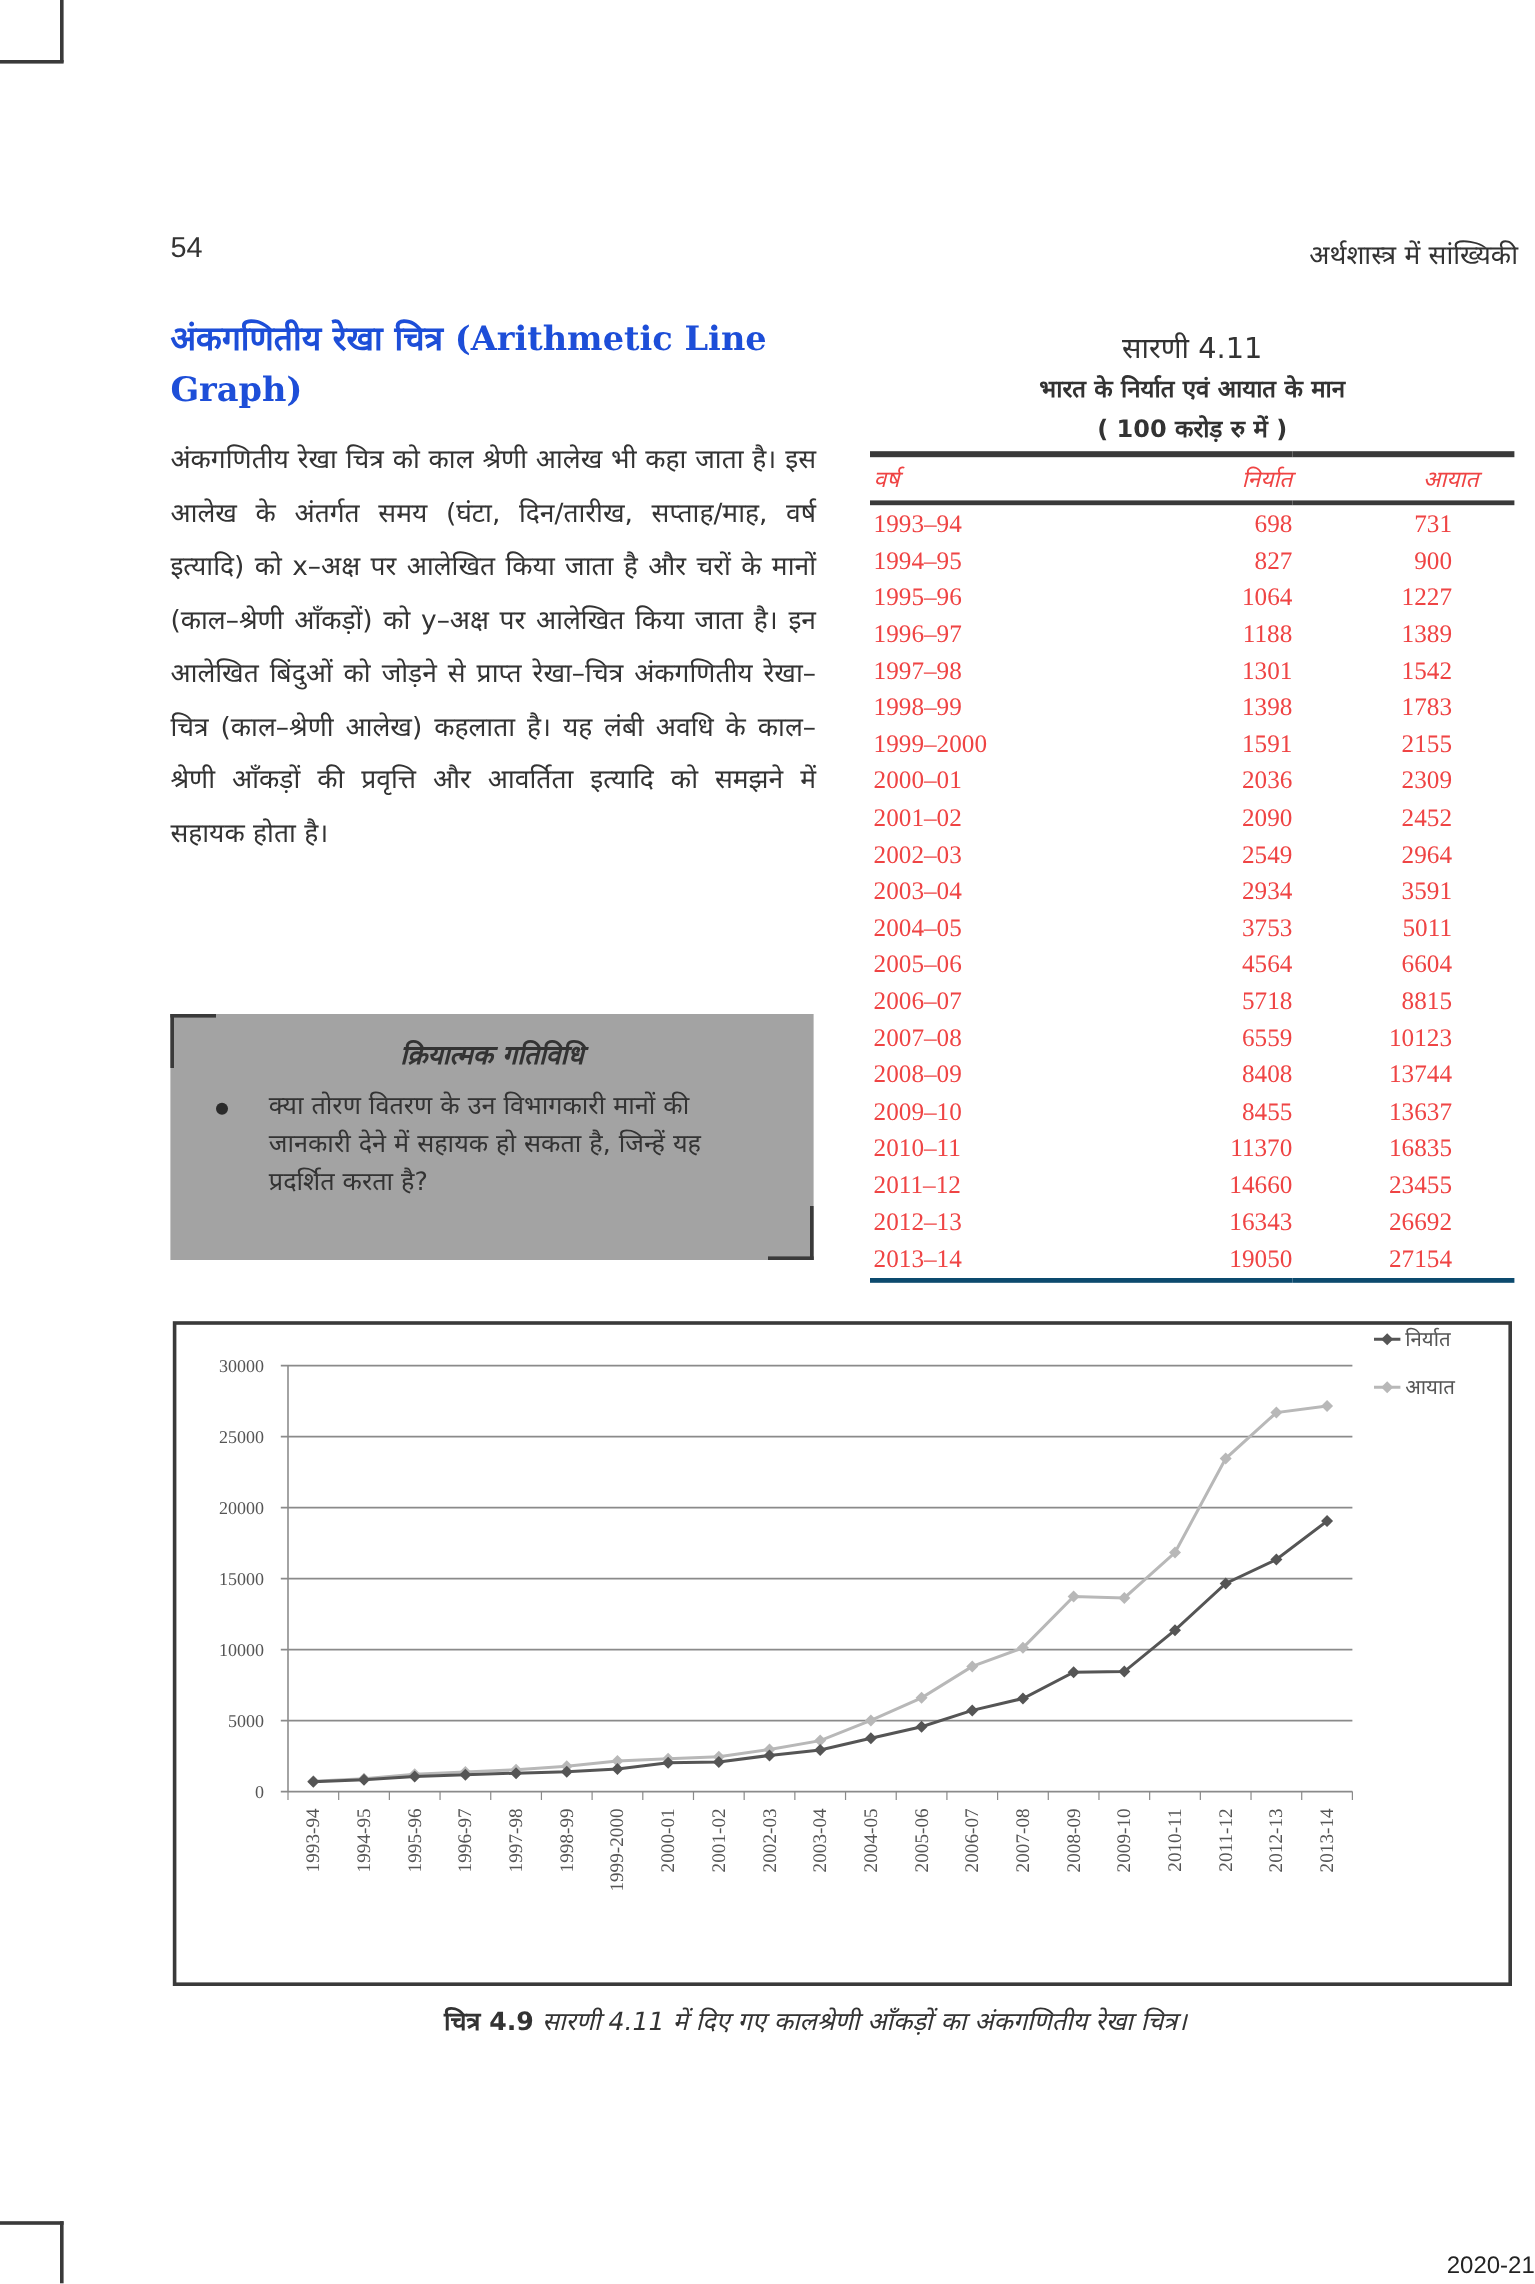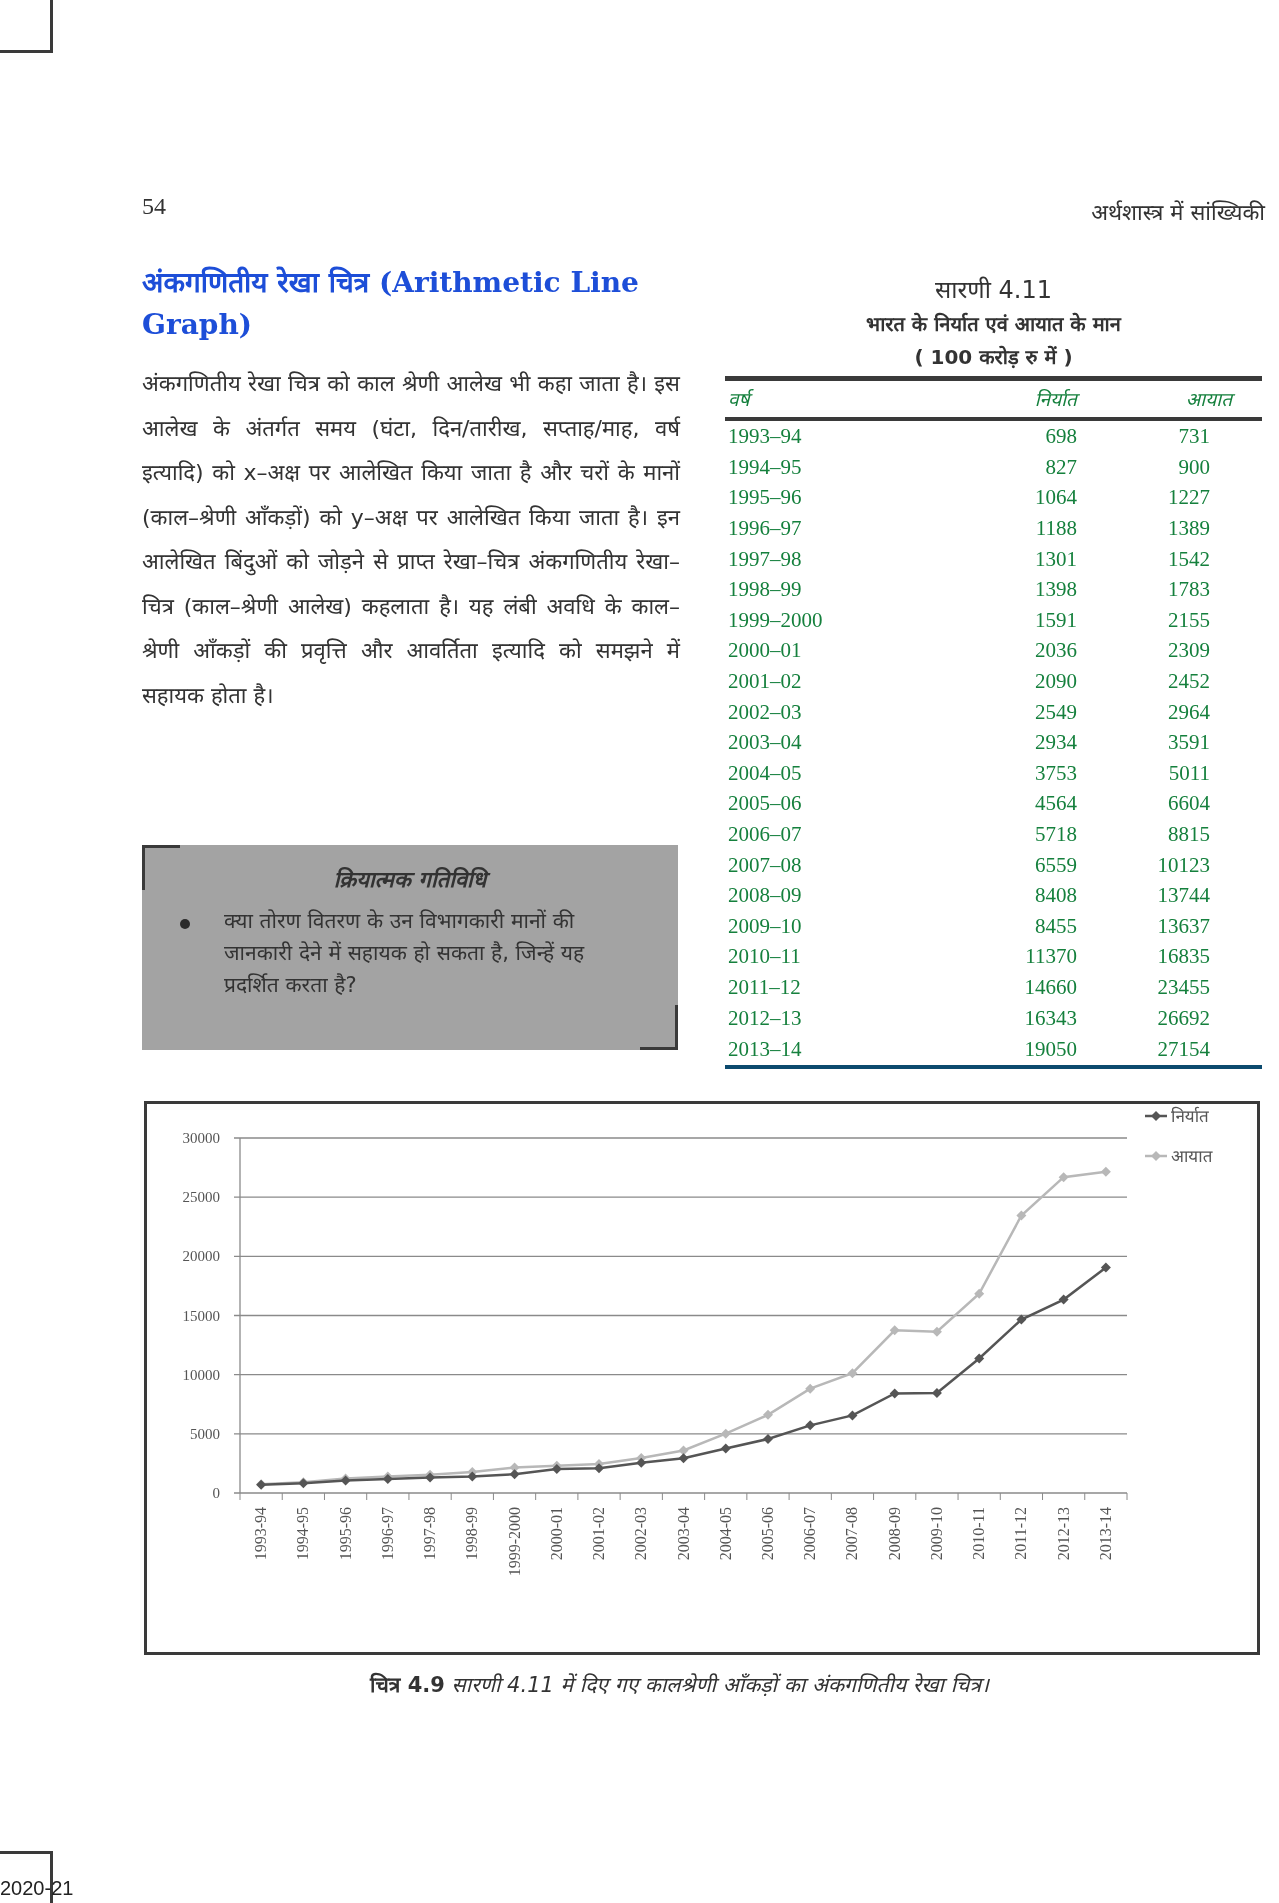--- a/index.html
+++ b/index.html
@@ -3,21 +3,21 @@
 <meta charset="utf-8">
 <style>
   html, body { margin: 0; padding: 0; background: #ffffff; }
   body {
     width: 1279px; height: 1903px; position: relative; overflow: hidden;
     font-family: "DejaVu Serif", "Liberation Serif", serif; color: #2b2b2b;
   }
   .abs { position: absolute; }
   .crop { position: absolute; background: #3a3a3a; }
 
-  .page-num { left: 142px; top: 193px; font-size: 24px; font-family: Liberation Serif, serif; color: #333; }
+  .page-num { left: 142px; top: 193px; font-size: 24px; font-family: Liberation Sans, sans-serif; color: #333; }
   .running-head { right: 14px; top: 196px; font-size: 22px; color: #333; font-family: "DejaVu Sans", sans-serif; }
 
   .section-title {
     left: 142px; top: 262px; width: 540px; font-size: 28px; font-weight: bold; line-height: 42px; color: #1d4ed8;
     font-family: "DejaVu Serif", serif;
   }
   .body-text {
     left: 142px; top: 362px; width: 538px;
     font-size: 22px; line-height: 44.5px; text-align: justify; color: #333;
     font-family: "DejaVu Sans", sans-serif;
@@ -42,21 +42,21 @@
     font-size: 21px; line-height: 32px; color: #333; font-family: "DejaVu Sans", sans-serif;
   }
 
   .table-caption { left: 725px; width: 537px; text-align: center; color: #333; }
   .tbl-num { top: 272px; font-size: 24px; font-family: "DejaVu Sans", sans-serif; }
   .tbl-title { top: 310px; font-size: 20px; font-weight: bold; font-family: "DejaVu Sans", sans-serif; }
   .tbl-unit { top: 343px; font-size: 20px; font-weight: bold; font-family: "DejaVu Sans", sans-serif; }
 
   .data-table {
     left: 725px; top: 376px; width: 537px; border-collapse: collapse;
-    font-family: "Liberation Serif", serif; font-size: 21px; color: #15803d;
+    font-family: "Liberation Serif", serif; font-size: 21px; color: #ef4444;
   }
   .data-table thead th {
     border-top: 5px solid #3a3a3a; border-bottom: 4px solid #3a3a3a;
     font-weight: normal; font-style: italic; height: 36px; padding: 0; font-family: "DejaVu Serif", serif; font-size: 19px;
   }
   .data-table tbody td { height: 30.6px; padding: 0; line-height: 30px; }
   .data-table tbody tr:last-child td { border-bottom: 4px solid #0c4a6e; height: 32px; }
   .col-year { text-align: left; width: 220px; padding-left: 3px !important; }
   .col-exp { text-align: right; width: 150px; padding-right: 0 !important; }
   .col-imp { text-align: right; width: 140px; padding-right: 52px !important; }
@@ -69,21 +69,21 @@
   .chart-svg { position: absolute; left: 0; top: 0; }
 
   .fig-caption {
     left: 0; width: 1279px; top: 1670px; text-align: center; font-size: 21px; color: #333;
     font-family: "DejaVu Sans", sans-serif;
     padding-left: 40px;
   }
   .fig-caption .fig-label { font-weight: bold; font-style: normal; }
   .fig-caption .fig-text { font-style: italic; }
 
-  .footer-year { left: 0; width: 1279px; top: 1877px; text-align: left; font-size: 20px; color: #222; font-family: "Liberation Sans", sans-serif; }
+  .footer-year { left: 0; width: 1279px; top: 1877px; text-align: right; font-size: 20px; color: #222; font-family: "Liberation Sans", sans-serif; }
 </style>
 </head>
 <body>
 
 <div class="crop" style="left:50px;top:0;width:3px;height:52px;"></div>
 <div class="crop" style="left:0;top:50px;width:53px;height:3px;"></div>
 <div class="crop" style="left:0;top:1851px;width:53px;height:3px;"></div>
 <div class="crop" style="left:50px;top:1851px;width:3px;height:52px;"></div>
 
 <div class="abs page-num">54</div>

